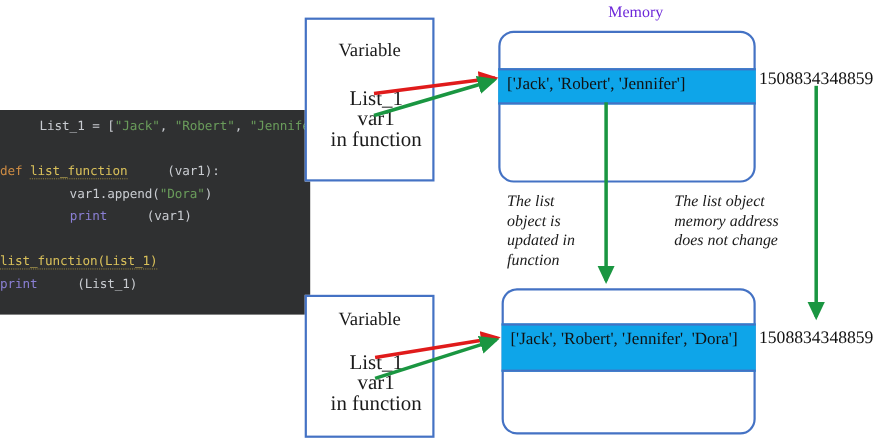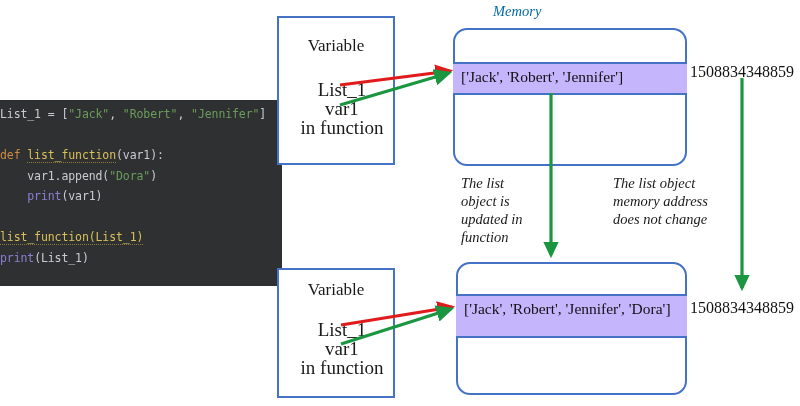--- a/index.html
+++ b/index.html
@@ -19,21 +19,21 @@
   }
   .code-lines{
     position:absolute;left:0;top:4px;width:100%;
     font-family:"DejaVu Sans Mono","Liberation Mono",monospace;
     font-size:11.5px;
     line-height:20.5px;
     white-space:pre;
     letter-spacing:-0.1px;
   }
   .code-line{height:20.5px;padding-left:8px;color:#c8ccd2;}
-  .tok-plain{color:#c9ccd1;}
+  .tok-plain{color:#c9ccd1;padding-left:36px;}
   .tok-str{color:#6a9c5b;}
   .tok-kw{color:#cc8b44;}
   .tok-fn{color:#d9c05a;border-bottom:1px dotted #8a7b3a;}
   .tok-builtin{color:#8a7fd4;}
   .tok-punct{color:#c9ccd1;}
 
   
   .var-box{
     position:absolute;
     border:2px solid #4472c4;
@@ -54,32 +54,32 @@
     position:absolute;
     border:2px solid #4472c4;
     border-radius:14px;
     background:#ffffff;
     box-sizing:border-box;
   }
   .mem-band{
     position:absolute;left:-2px;right:-2px;
     border-top:2px solid #4472c4;
     border-bottom:2px solid #4472c4;
-    background:#c4b5fd;
+    background:#0ea5e9;
     box-sizing:border-box;
   }
   .mem-value{
     position:absolute;left:8px;right:6px;top:3px;
     font-size:15.5px;color:#111111;line-height:19px;
     text-align:left;
   }
 
   .memory-label{
-    position:absolute;
-    font-size:14.5px;color:#0369a1;font-style:italic;
+    position:absolute;text-align:center;
+    font-size:14.5px;color:#6d28d9;
   }
   .addr{
     position:absolute;text-align:left;
     font-size:16px;color:#111111;white-space:nowrap;
   }
   .note{
     position:absolute;
     font-size:14.5px;color:#1a1a1a;line-height:18px;font-style:italic;
   }
 

